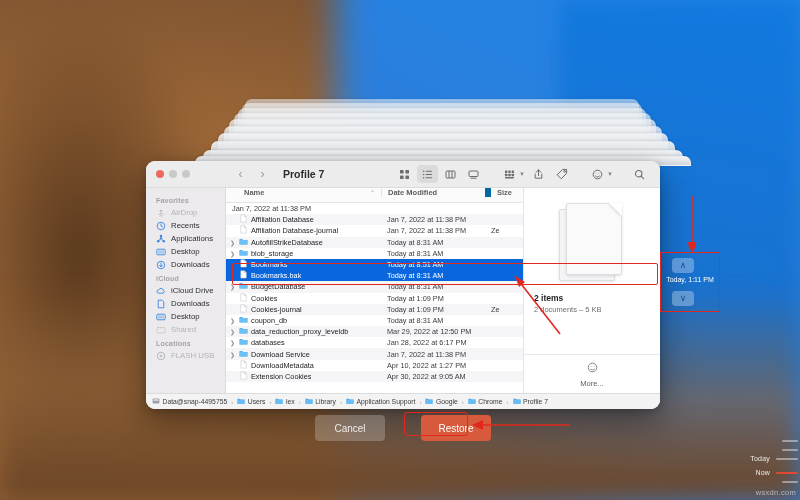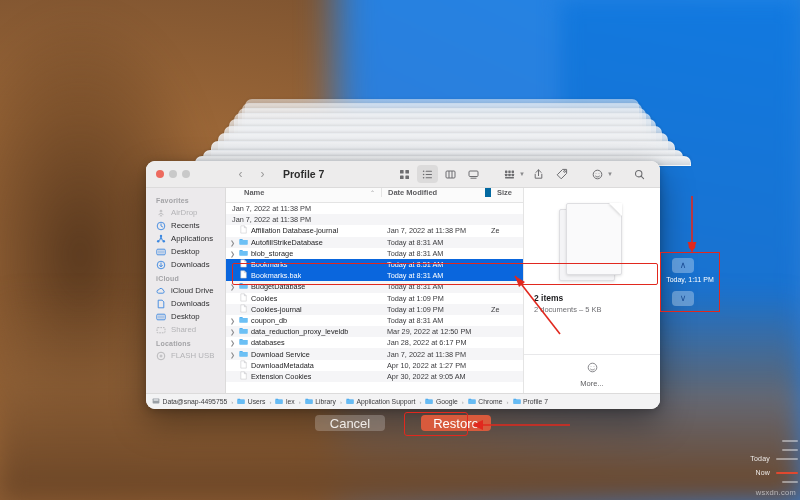--- a/index.html
+++ b/index.html
@@ -185,22 +185,22 @@
   .pb-item { display: flex; align-items: center; gap: 2.5px; font-size: 6.8px; color: #3b3b3e; white-space: nowrap; }
   .pb-sep { font-size: 6px; color: #9b9b9e; margin: 0 2px; }
   .pb-ico { width: 8px; height: 8px; flex: none; }
 
   
   #actions {
     position: absolute; left: 146px; top: 415px; width: 514px;
     display: flex; justify-content: center; gap: 36px;
   }
   .abtn {
-    width: 70px; height: 16px; border-radius: 4px;
-    font-size: 13px; display: flex; align-items: center; justify-content: center;
+    width: 70px; height: 26px; border-radius: 4px;
+    font-size: 10px; display: flex; align-items: center; justify-content: center;
     color: #fff; border: none;
   }
   #btn-cancel { background: rgba(255,255,255,.22); color: #f0ece8; backdrop-filter: blur(3px); }
   #btn-restore { background: #d85a3c; color: #fff; }
   #restore-box {
     position: absolute; left: 404px; top: 412px; width: 64px; height: 24px;
     border: 1.5px solid #e1281e; border-radius: 3px;
   }
 
   
@@ -485,20 +485,28 @@
         </div>
         <div class="col-date">Date Modified</div>
         <div class="col-size">Size</div>
       </div>
       <div id="rows">
           <div class="row">
             <div class="r-date">Jan 7, 2022 at 11:38 PM</div>
             <div class="r-size"></div>
           </div>
           <div class="row alt">
+            <div class="r-name">
+              <span class="disc"></span>
+              <span><svg class="fi" viewBox="0 0 10 10">
+                  <path d="M2 .9h4l2.1 2.1v6H2Z" fill="#ffffff" stroke="#c6c6c9" stroke-width=".6"></path>
+                  <path d="M6 .9v2.1h2.1" fill="#e4e4e7" stroke="#c6c6c9" stroke-width=".6"></path>
+                </svg></span>
+              <span class="r-label">Affiliation Database</span>
+            </div>
             <div class="r-date">Jan 7, 2022 at 11:38 PM</div>
             <div class="r-size"></div>
           </div>
           <div class="row">
             <div class="r-name">
               <span class="disc"></span>
               <span><svg class="fi" viewBox="0 0 10 10">
                   <path d="M2 .9h4l2.1 2.1v6H2Z" fill="#ffffff" stroke="#c6c6c9" stroke-width=".6"></path>
                   <path d="M6 .9v2.1h2.1" fill="#e4e4e7" stroke="#c6c6c9" stroke-width=".6"></path>
                 </svg></span>

